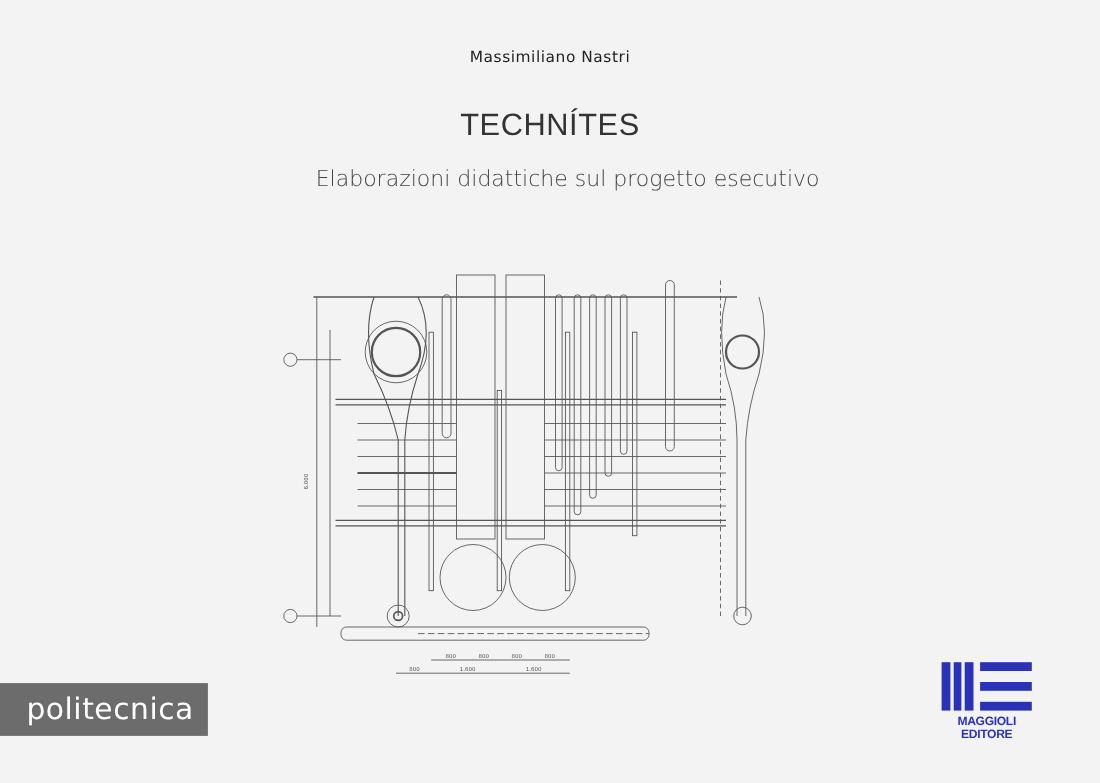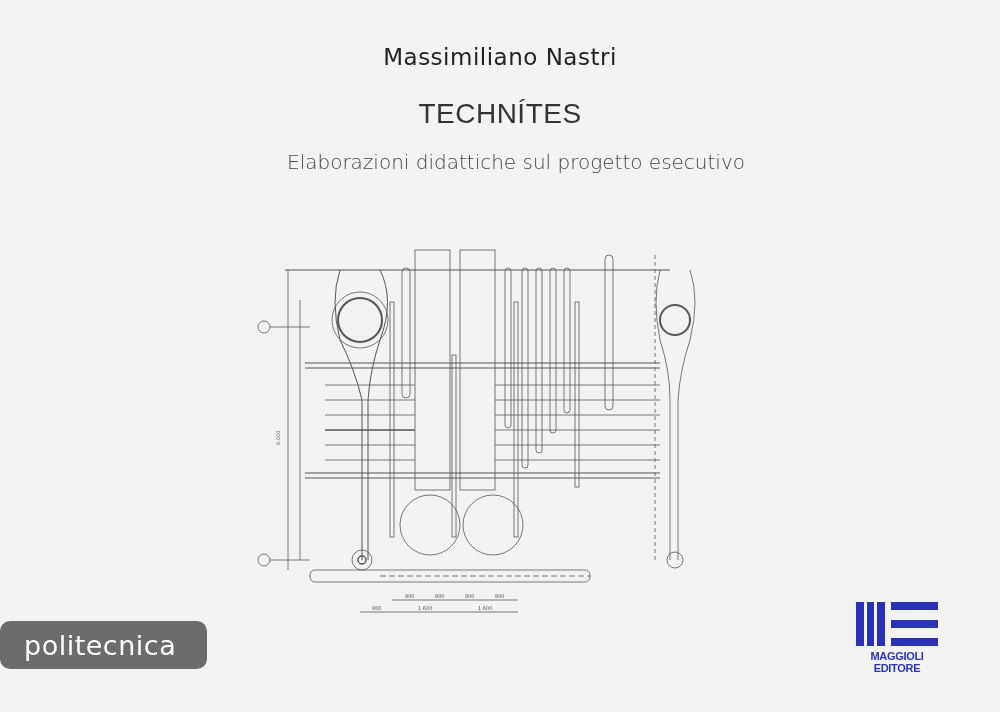--- a/index.html
+++ b/index.html
@@ -1,21 +1,21 @@
 <!DOCTYPE html>
 <html><head>
 <meta charset="utf-8">
 <style>
   html, body { margin:0; padding:0; }
   body { width:1000px; height:712px; background:#f3f3f3; position:relative; overflow:hidden; font-family:"DejaVu Sans", sans-serif; }
-  .author { position:absolute; top:44px; left:0; width:1000px; text-align:center; font-size:23px; color:#222; letter-spacing:0.5px; }
+  .author { position:absolute; top:44px; left:0; width:1000px; text-align:center; font-size:14px; color:#222; letter-spacing:0.5px; }
   .title { position:absolute; top:98px; left:0; width:1000px; text-align:center; font-size:28px; font-weight:200; color:#333; letter-spacing:0.5px; font-family:Liberation Sans, sans-serif; }
   .subtitle { position:absolute; top:150px; left:16px; width:1000px; text-align:center; font-size:20px; color:#444; font-weight:200; }
   .drawing { position:absolute; left:250px; top:240px; width:500px; height:380px; }
-  .series-bar { position:absolute; left:0; top:621px; width:207px; height:48px; background:#6c6c6c; display:flex; align-items:center;border-radius:10px; }
+  .series-bar { position:absolute; left:0; top:621px; width:189px; height:48px; background:#6c6c6c; display:flex; align-items:center; }
   .series-label { color:#fff; font-size:27px; margin-left:24px; letter-spacing:0.5px; }
   .publisher { position:absolute; left:856px; top:602px; width:82px; }
   .pub-mark { display:flex; gap:3px; height:44px; }
   .pub-bar { width:8px; background:#2a33b8; }
   .pub-lines { display:flex; flex-direction:column; justify-content:space-between; width:50px; margin-left:3px; }
   .pub-line { height:8px; background:#2a33b8; }
   .pub-name { color:#2a33b8; font-family:Liberation Sans, sans-serif; font-weight:bold; font-size:11px; text-align:center; line-height:12px; margin-top:4px; letter-spacing:-0.3px; }
 </style>
 </head>
 <body>

